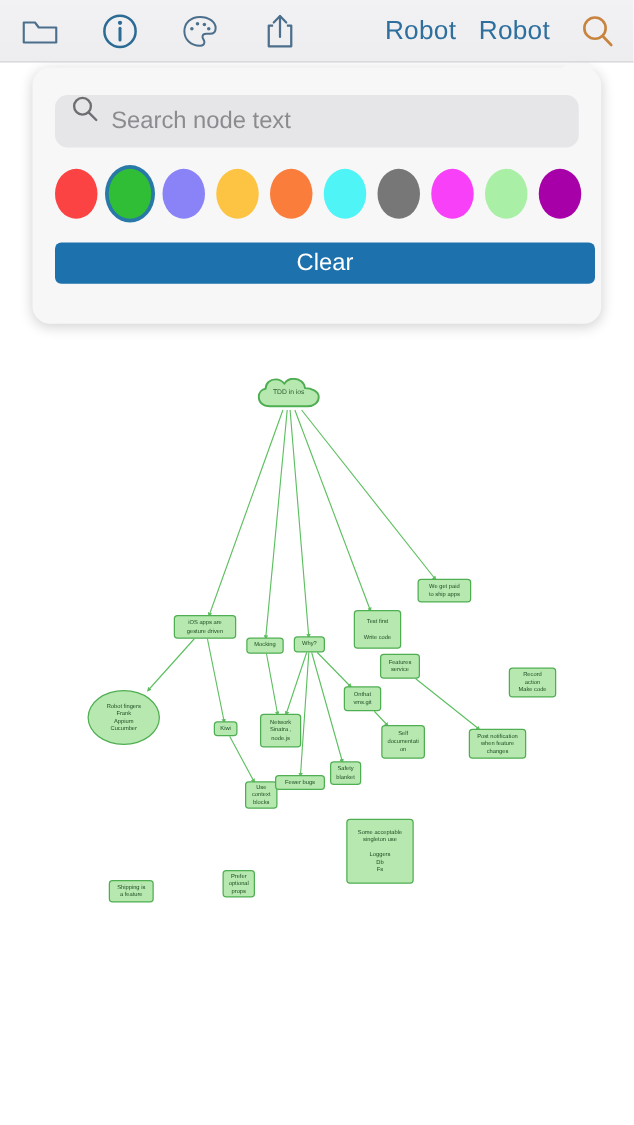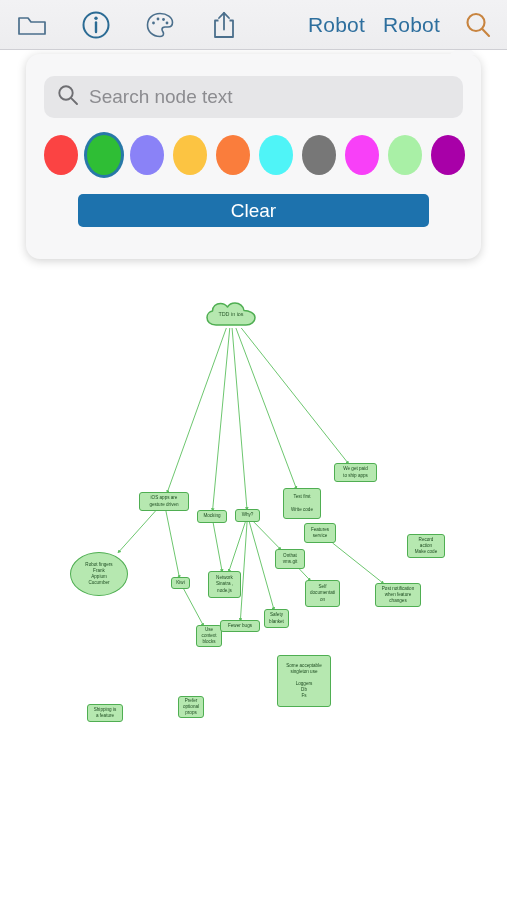--- a/index.html
+++ b/index.html
@@ -69,21 +69,20 @@
     z-index: 20;
     padding: 16px 18px;
   }
   .search-field {
     position: relative;
     width: 419px; height: 42px;
     margin: 6px auto 4px auto;
     background: #e6e6e8;
     border-radius: 10px;
     display: flex;
-    align-items: center;
     padding-left: 13px;
     cursor: text;
   }
   .search-field .mag { margin-right: 10px; display:block; }
   .search-input {
     border: none;
     outline: none;
     background: transparent;
     font-family: "Liberation Sans", sans-serif;
     font-size: 19px;
@@ -104,21 +103,21 @@
     border-radius: 17px / 20px;
     cursor: pointer;
     border: 0;
   }
   .swatch.selected {
     box-shadow: 0 0 0 3px #2878a8;
   }
 
   .clear-btn {
     display: block;
-    width: 351px; height: 33px;
+    width: 432px; height: 33px;
     margin: 19px auto 0 auto;
     background: #1d72ad;
     border: none;
     border-radius: 5px;
     color: #ffffff;
     font-family: "Liberation Sans", sans-serif;
     font-size: 19px;
     cursor: pointer;
     line-height: 33px;
     padding: 0;

